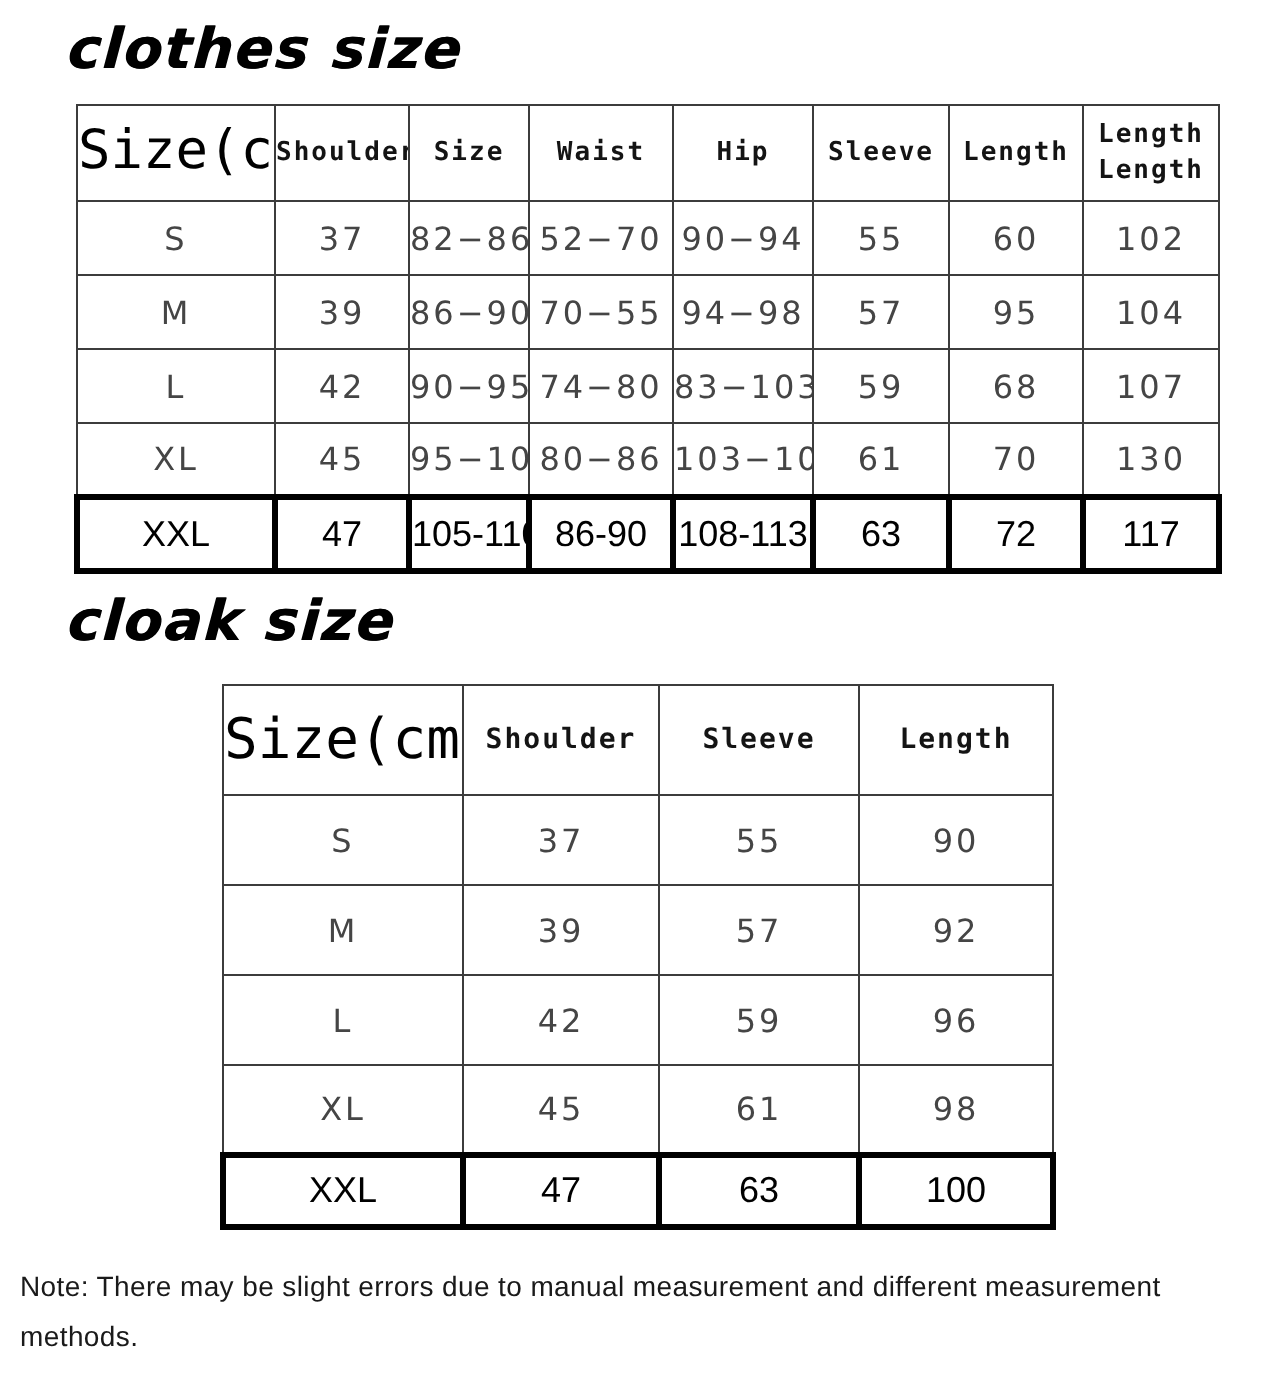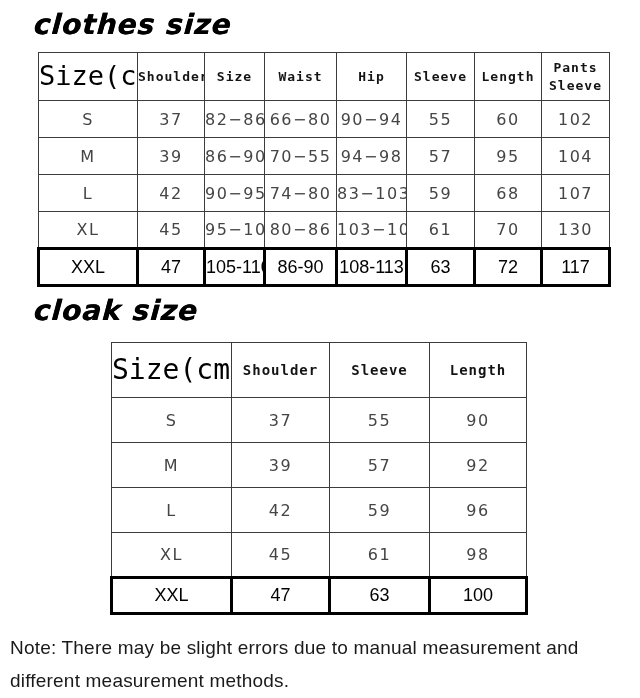--- a/index.html
+++ b/index.html
@@ -92,21 +92,21 @@
   }
   #cloak-table tbody tr.last-row { height: 36px; }
 
   
   #note {
     position: absolute;
     left: 10px;
     top: 631px;
     width: 624px;
     font-family: "Liberation Sans", sans-serif;
-    font-size: 19px;
+    font-size: 14px;
     line-height: 1.75;
     letter-spacing: 0.2px;
     color: #1a1a1a;
   }
 </style>
 </head>
 <body>
 
 <div id="clothes-title" class="section-title">clothes size</div>
 
@@ -123,29 +123,29 @@
   </colgroup>
   <thead>
       <tr>
         <th class="size-head">Size(cm)</th>
         <th>Shoulder</th>
         <th>Size</th>
         <th>Waist</th>
         <th>Hip</th>
         <th>Sleeve</th>
         <th>Length</th>
-        <th>Pants Sleeve</th>
+        <th>Length Length</th>
       </tr>
     </thead>
   <tbody>
       <tr>
         <td>S</td>
         <td>37</td>
         <td>82−86</td>
-        <td>66−80</td>
+        <td>52−70</td>
         <td>90−94</td>
         <td>55</td>
         <td>60</td>
         <td>102</td>
       </tr>
       <tr>
         <td>M</td>
         <td>39</td>
         <td>86−90</td>
         <td>70−55</td>

